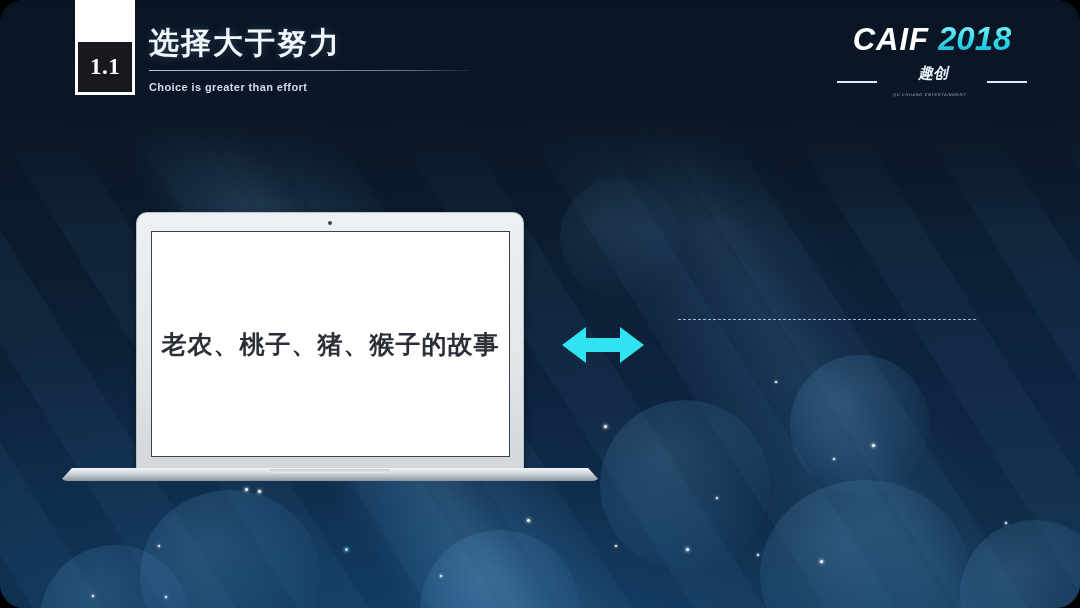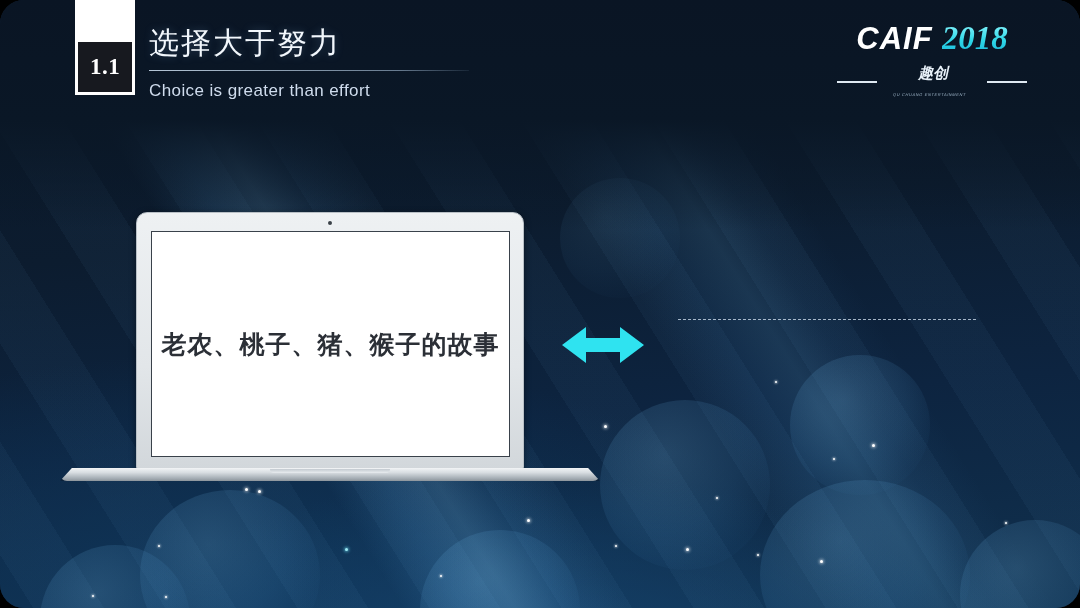--- a/index.html
+++ b/index.html
@@ -73,50 +73,50 @@
     display:flex; align-items:flex-end; justify-content:center;
   }
   .badge-num {
     width:54px; height:50px; margin-bottom:3px;
     background:#17191f; color:#ffffff;
     font-size:23px; font-weight:bold; letter-spacing:0.5px;
     display:flex; align-items:center; justify-content:center;
     font-family:"Liberation Serif","DejaVu Serif",serif;
   }
 
-  .title-block { position:absolute; left:149px; top:24px; }
+  .title-block { position:absolute; left:149px; top:24px;font-weight:bold; }
   .title-cn {
     font-size:30px; color:#f2f7fc; letter-spacing:2px;
     line-height:38px; white-space:nowrap;
     text-shadow:0 0 8px rgba(150,200,255,0.25);
   }
   .title-rule {
     width:320px; height:1px; margin-top:8px;
     background:linear-gradient(90deg, rgba(210,228,245,0.85) 0%, rgba(180,205,230,0.55) 78%, rgba(150,180,210,0.1) 100%);
   }
   .title-en {
-    margin-top:10px; font-size:17px; color:#cfdced;
+    margin-top:10px; font-size:11px; color:#cfdced;
     letter-spacing:0.4px; white-space:nowrap;
   }
 
   
   .logo { position:absolute; right:53px; top:22px; width:190px; height:72px; }
   .logo-main {
     display:flex; align-items:baseline; justify-content:center;
     font-style:italic; font-weight:bold; line-height:1;
   }
   .logo-caif {
     font-size:31px; color:#ffffff; letter-spacing:1px;
     font-family:"Liberation Sans","DejaVu Sans",sans-serif;
   }
   .logo-year {
     font-size:33px; margin-left:9px; letter-spacing:0px;
     background:linear-gradient(180deg,#8ff6ff 0%, #2fd8e8 55%, #19b6d8 100%);
     -webkit-background-clip:text; background-clip:text;
-    -webkit-text-fill-color:transparent; color:#35dbea;font-family:Liberation Serif, serif;
+    -webkit-text-fill-color:transparent; color:#35dbea;
   }
   .logo-sub {
     margin-top:9px; display:flex; align-items:center; justify-content:center; gap:9px;
   }
   .logo-line { width:46px; height:2px; background:#dfe9f2; }
   .logo-cn-wrap { text-align:center; transform:skewX(-12deg); }
   .logo-cn {
     font-size:15px; font-weight:bold; color:#e9f2fa;
     letter-spacing:0px; line-height:15px;
     font-family:"DejaVu Sans","Liberation Sans",sans-serif;

